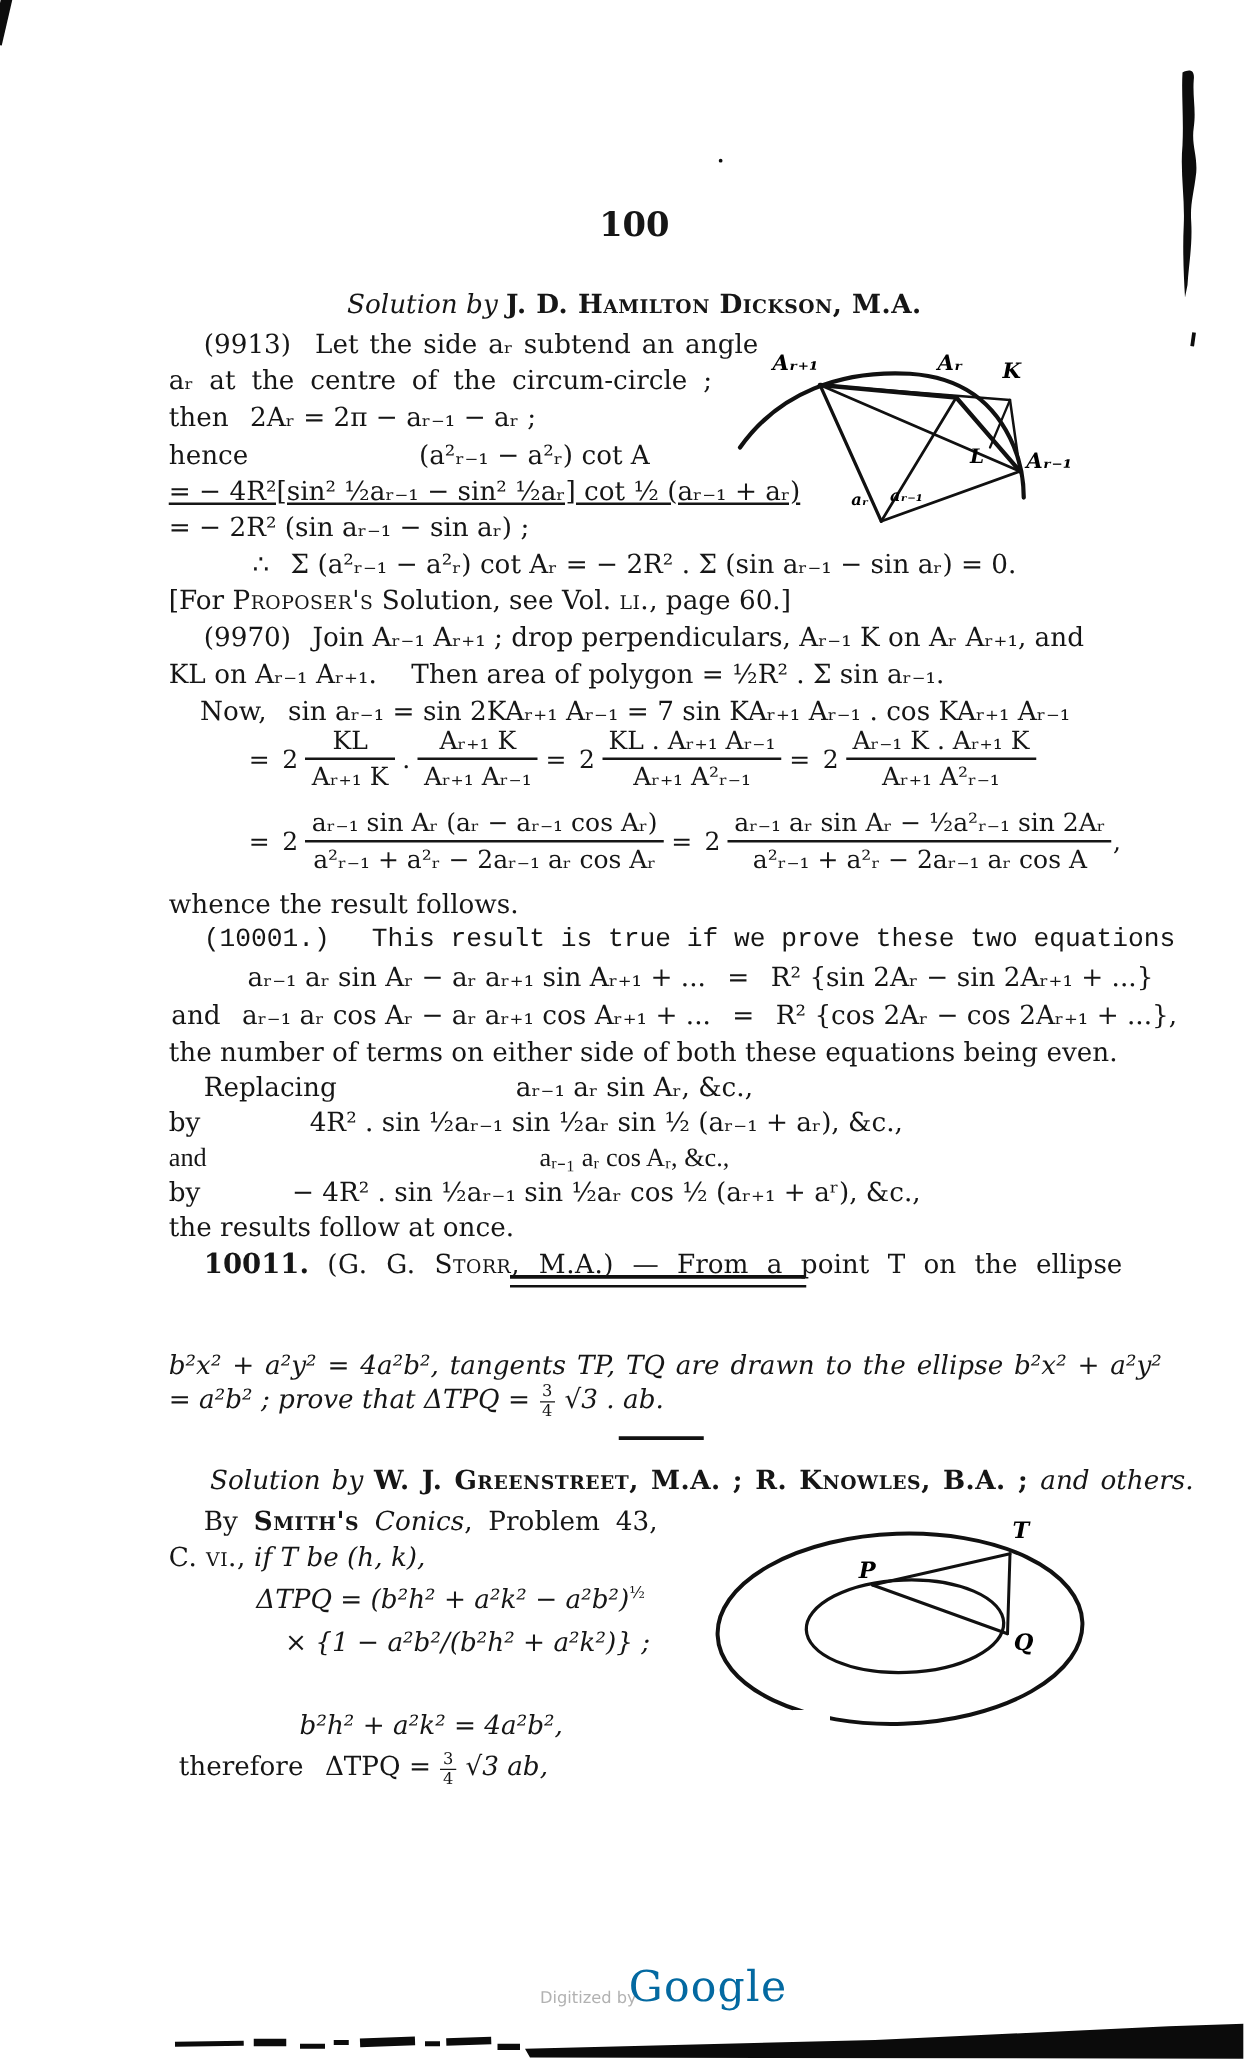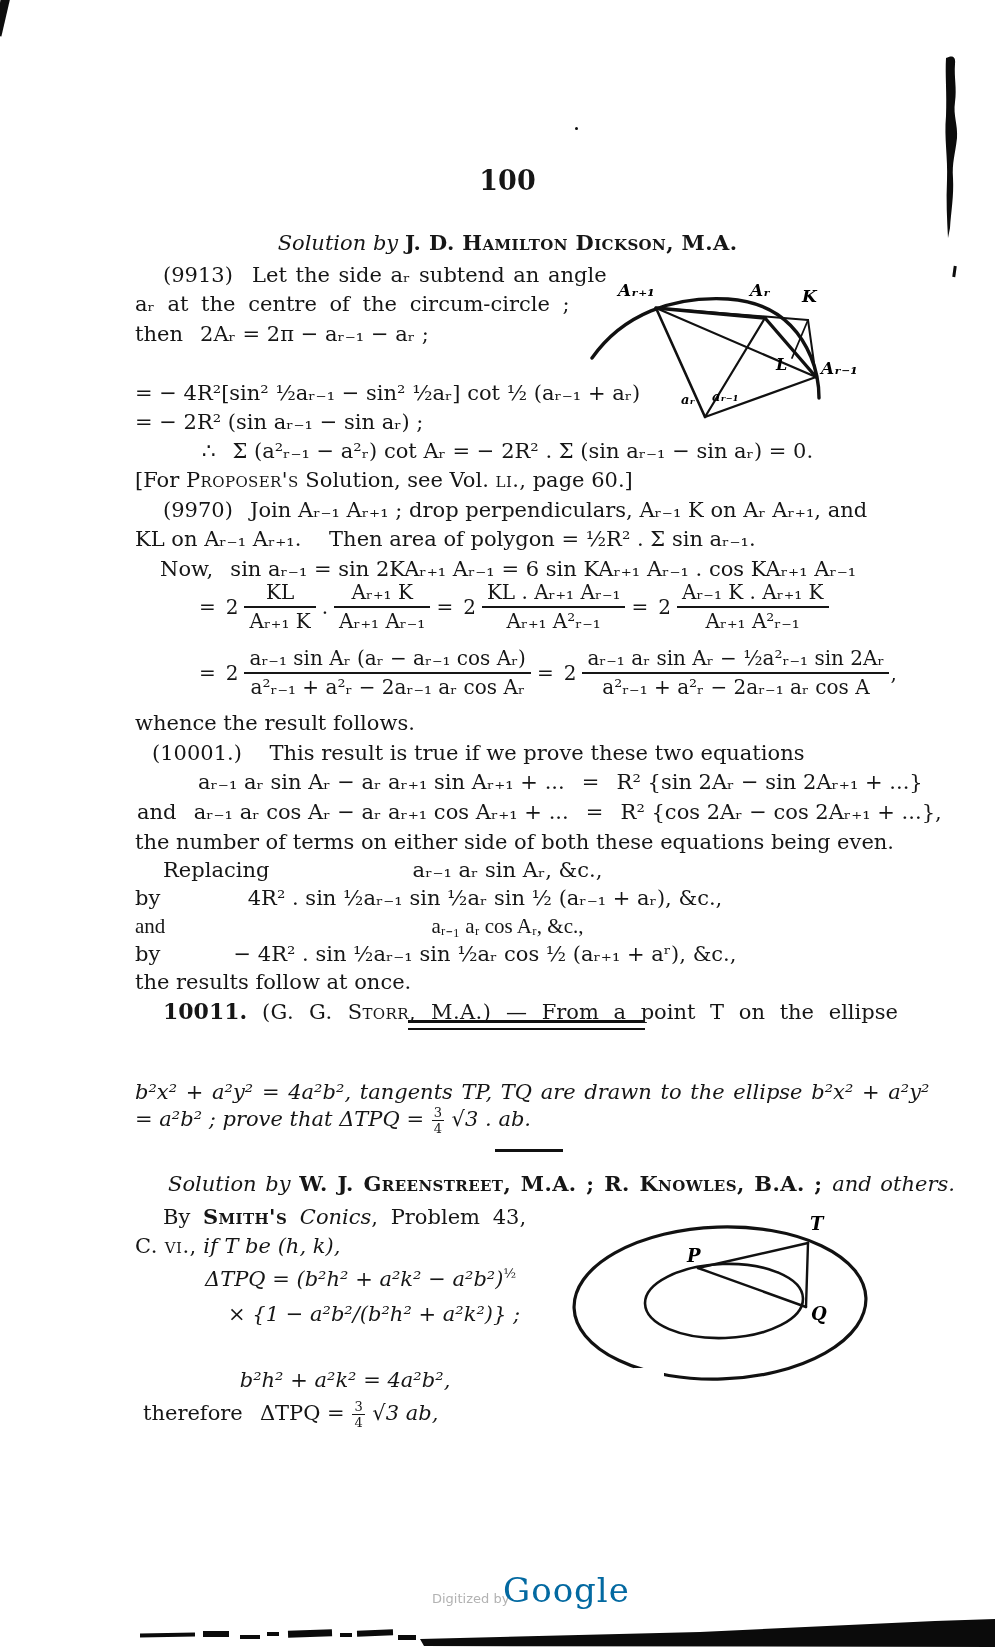--- a/index.html
+++ b/index.html
@@ -36,22 +36,26 @@
   <div class="tl b ctrline" style="top:164px;left:135px;width:745px;font-size:27px;">100</div>
 
   <div class="tl ctrline" style="top:230px;left:135px;width:745px;">
     <span class="it">Solution by </span><span class="sc b">J. D. Hamilton Dickson, M.A.</span>
   </div>
 
   <div class="tl ws2" style="top:262px;left:163px;width:427px;">(9913)  Let the side aᵣ subtend an angle</div>
   <div class="tl ws6" style="top:291px;left:135px;width:455px;">aᵣ at the centre of the circum-circle ;</div>
   <div class="tl" style="top:321px;left:135px;">then  2Aᵣ = 2π − aᵣ₋₁ − aᵣ ;</div>
 
-
-  <div class="tl" style="top:380px;left:135px;">= − 4R²[sin² ½aᵣ₋₁ − sin² ½aᵣ] cot ½ (aᵣ₋₁ + aᵣ)</div>
+  <div class="wrap" style="top:351px;left:135px;width:455px;height:28px;">
+    <span class="tl" style="top:0;left:0;">hence</span>
+    <span class="tl ctrline" style="top:0;left:130px;width:325px;">(a²ᵣ₋₁ − a²ᵣ) cot A</span>
+  </div>
+
+  <div class="tl" style="top:380px;left:135px;text-decoration:underline;">= − 4R²[sin² ½aᵣ₋₁ − sin² ½aᵣ] cot ½ (aᵣ₋₁ + aᵣ)</div>
   <div class="tl" style="top:409px;left:135px;">= − 2R² (sin aᵣ₋₁ − sin aᵣ) ;</div>
   <div class="tl ctrline" style="top:438px;left:135px;width:745px;">∴  Σ (a²ᵣ₋₁ − a²ᵣ) cot Aᵣ = − 2R² . Σ (sin aᵣ₋₁ − sin aᵣ) = 0.</div>
 
   <div class="tl" style="top:467px;left:135px;">
     <span>[For </span><span class="sc">Proposer's</span><span> Solution, see Vol. </span><span class="sc">li.</span><span>, page 60.]</span>
   </div>
 
   <svg class="wrap" style="top:262px;left:578px;" width="310" height="172" viewBox="0 0 310 172">
     <g fill="none" stroke="#111" stroke-linecap="round">
       <path d="M 14 96 C 45 52, 95 34, 150 37 C 196 40, 220 64, 233 95 C 238 107, 241 120, 241 136" stroke-width="3.4"></path>
@@ -69,21 +73,21 @@
     <text class="figlabel" x="172" y="34" font-size="17">Aᵣ</text>
     <text class="figlabel" x="224" y="40" font-size="17">K</text>
     <text class="figlabel" x="198" y="108" font-size="16">L</text>
     <text class="figlabel" x="243" y="112" font-size="17">Aᵣ₋₁</text>
     <text class="figlabel" x="103" y="142" font-size="13">aᵣ</text>
     <text class="figlabel" x="134" y="139" font-size="13">aᵣ₋₁</text>
   </svg>
 
   <div class="tl" style="top:497px;left:163px;">(9970)  Join Aᵣ₋₁ Aᵣ₊₁ ;  drop perpendiculars,  Aᵣ₋₁ K on Aᵣ Aᵣ₊₁, and</div>
   <div class="tl" style="top:526px;left:135px;">KL on Aᵣ₋₁ Aᵣ₊₁.  Then area of polygon = ½R² . Σ sin aᵣ₋₁.</div>
-  <div class="tl" style="top:556px;left:160px;">Now,  sin aᵣ₋₁ = sin 2KAᵣ₊₁ Aᵣ₋₁ = 6 sin KAᵣ₊₁ Aᵣ₋₁ . cos KAᵣ₊₁ Aᵣ₋₁</div>
+  <div class="tl" style="top:556px;left:160px;">Now,  sin aᵣ₋₁ = sin 2KAᵣ₊₁ Aᵣ₋₁ = 7 sin KAᵣ₊₁ Aᵣ₋₁ . cos KAᵣ₊₁ Aᵣ₋₁</div>
 
   <div class="eq" style="top:581px;left:196px;">
     <span>= 2</span>
     <span class="frac">
         <span class="fn">KL</span>
         <span class="fd">Aᵣ₊₁ K</span>
       </span>
     <span>.</span>
     <span class="frac">
         <span class="fn">Aᵣ₊₁ K</span>
@@ -110,21 +114,21 @@
     <span>= 2</span>
     <span class="frac">
         <span class="fn">aᵣ₋₁ aᵣ sin Aᵣ − ½a²ᵣ₋₁ sin 2Aᵣ</span>
         <span class="fd">a²ᵣ₋₁ + a²ᵣ − 2aᵣ₋₁ aᵣ cos A</span>
       </span>
     <span style="margin-left:-2px;">,</span>
   </div>
 
   <div class="tl" style="top:710px;left:135px;">whence the result follows.</div>
 
-  <div class="tl" style="top:740px;left:152px;">(10001.)  This result is true if we prove these two equations</div>
+  <div class="tl" style="top:740px;left:163px;font-family:Liberation Mono, monospace;">(10001.)  This result is true if we prove these two equations</div>
   <div class="tl" style="top:769px;left:198px;">aᵣ₋₁ aᵣ sin Aᵣ − aᵣ aᵣ₊₁ sin Aᵣ₊₁ + ...  =  R² {sin 2Aᵣ − sin 2Aᵣ₊₁ + ...}</div>
   <div class="tl" style="top:799px;left:137px;">and  aᵣ₋₁ aᵣ cos Aᵣ − aᵣ aᵣ₊₁ cos Aᵣ₊₁ + ...  =  R² {cos 2Aᵣ − cos 2Aᵣ₊₁ + ...},</div>
   <div class="tl" style="top:829px;left:135px;">the number of terms on either side of both these equations being even.</div>
 
   <div class="wrap" style="top:857px;left:135px;width:745px;height:28px;">
     <span class="tl" style="top:0;left:28px;">Replacing</span>
     <span class="tl ctrline" style="top:0;left:0;width:745px;">aᵣ₋₁ aᵣ sin Aᵣ, &amp;c.,</span>
   </div>
   <div class="wrap" style="top:885px;left:135px;width:745px;height:28px;">
     <span class="tl" style="top:0;left:0;">by</span>

